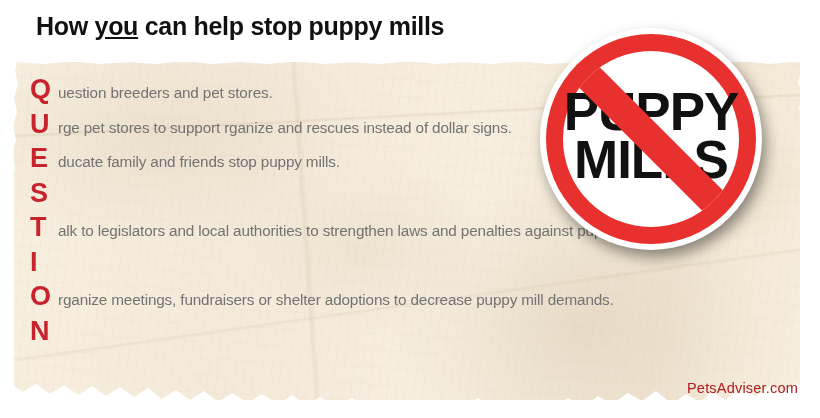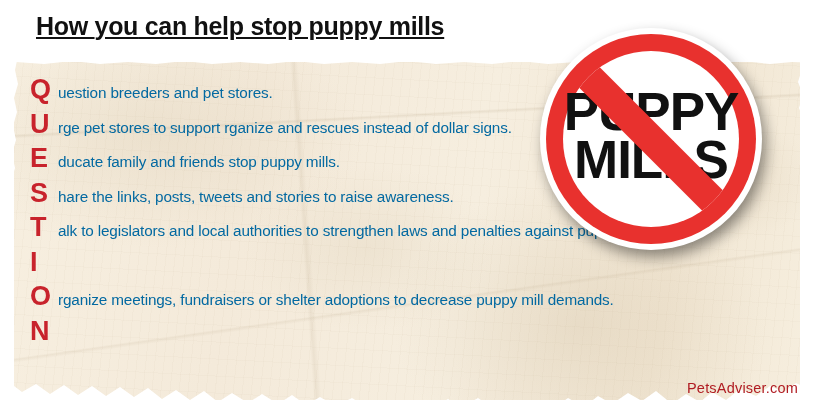--- a/index.html
+++ b/index.html
@@ -20,21 +20,20 @@
   
   #title {
     position:absolute;
     left:36px; top:12px;
     font-size:25px;
     font-weight:bold;
     color:#111111;
     letter-spacing:-0.3px;
     white-space:nowrap;
     z-index:6;
-    text-decoration:underline;
   }
   #title .u { text-decoration:underline; text-underline-offset:2px; }
 
   
   #paper {
     position:absolute;
     left:14px; top:62px;
     width:786px; height:338px;
     background:
       radial-gradient(ellipse 300px 160px at 18% 22%, rgba(214,198,170,.30), rgba(214,198,170,0) 70%),
@@ -90,21 +89,21 @@
     width:28px;
     flex:0 0 28px;
     font-size:27px;
     font-weight:bold;
     color:#c8232c;
     line-height:1;
     letter-spacing:-0.5px;
   }
   .rest {
     font-size:15.3px;
-    color:#0369a1;
+    color:#737373;
     line-height:1;
     letter-spacing:-0.15px;
   }
 
   
   #badge {
     position:absolute;
     left:538px; top:26px;
     width:226px; height:226px;
     z-index:5;
@@ -160,21 +159,20 @@
       <span class="rest">rge pet stores to support rganize and rescues instead of dollar signs.</span>
     </div>
 
     <div class="row">
       <span class="cap">E</span>
       <span class="rest">ducate family and friends stop puppy mills.</span>
     </div>
 
     <div class="row">
       <span class="cap">S</span>
-      <span class="rest">hare the links, posts, tweets and stories to raise awareness.</span>
     </div>
 
     <div class="row">
       <span class="cap">T</span>
       <span class="rest">alk to legislators and local authorities to strengthen laws and penalties against puppy mills.</span>
     </div>
 
     <div class="row">
       <span class="cap">I</span>
     </div>

